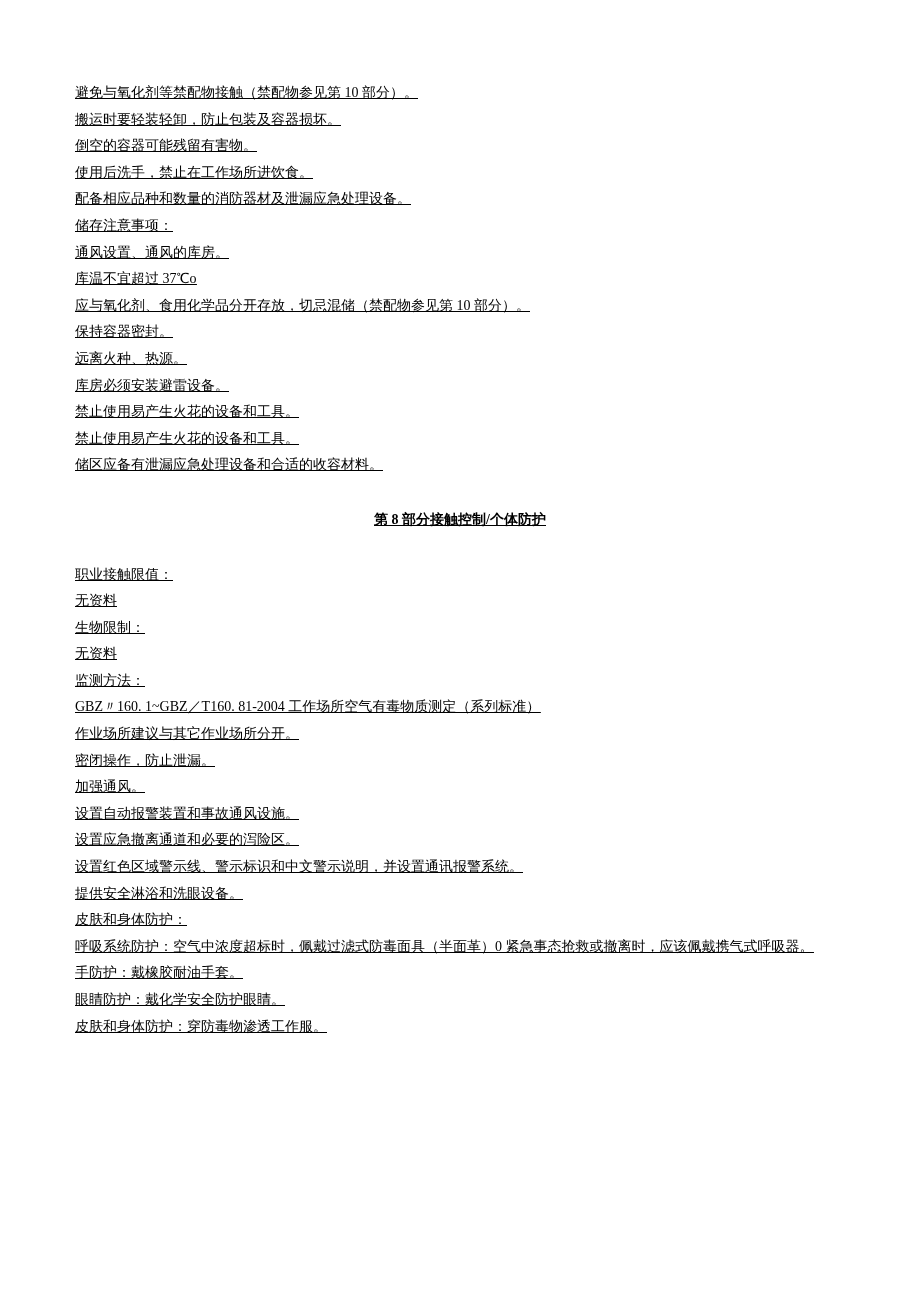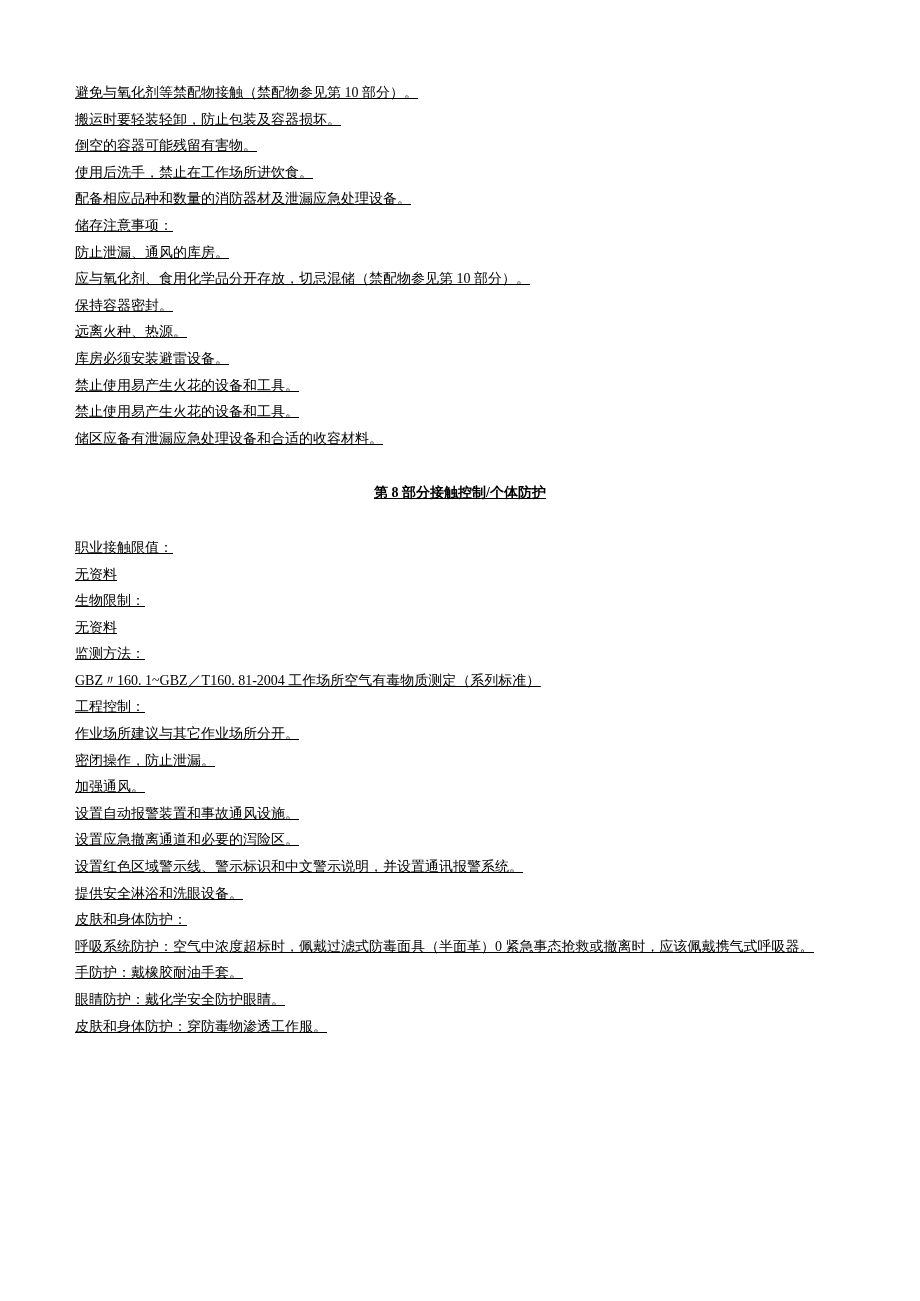--- a/index.html
+++ b/index.html
@@ -32,42 +32,42 @@
 <body>
 
 <div>
   <div>
     <span class="content-line">避免与氧化剂等禁配物接触（禁配物参见第 10 部分）。</span>
     <span class="content-line">搬运时要轻装轻卸，防止包装及容器损坏。</span>
     <span class="content-line">倒空的容器可能残留有害物。</span>
     <span class="content-line">使用后洗手，禁止在工作场所进饮食。</span>
     <span class="content-line">配备相应品种和数量的消防器材及泄漏应急处理设备。</span>
     <span class="content-line">储存注意事项：</span>
-    <span class="content-line">防止泄漏、通风的库房。</span>
+    <span class="content-line">通风设置、通风的库房。</span>
+    <span class="content-line">库温不宜超过 37℃o</span>
     <span class="content-line">应与氧化剂、食用化学品分开存放，切忌混储（禁配物参见第 10 部分）。</span>
     <span class="content-line">保持容器密封。</span>
     <span class="content-line">远离火种、热源。</span>
     <span class="content-line">库房必须安装避雷设备。</span>
     <span class="content-line">禁止使用易产生火花的设备和工具。</span>
     <span class="content-line">禁止使用易产生火花的设备和工具。</span>
     <span class="content-line">储区应备有泄漏应急处理设备和合适的收容材料。</span>
   </div>
 
   <div class="section-title">
     <span>第  </span><span class="num">8</span><span> 部分接触控制/个体防护</span>
   </div>
 
   <div>
     <span class="content-line">职业接触限值：</span>
     <span class="content-line">无资料</span>
     <span class="content-line">生物限制：</span>
     <span class="content-line">无资料</span>
     <span class="content-line">监测方法：</span>
     <span class="content-line">GBZ〃160. 1~GBZ／T160. 81-2004 工作场所空气有毒物质测定（系列标准）</span>
-    <span class="content-line">工程控制：</span>
     <span class="content-line">作业场所建议与其它作业场所分开。</span>
     <span class="content-line">密闭操作，防止泄漏。</span>
     <span class="content-line">加强通风。</span>
     <span class="content-line">设置自动报警装置和事故通风设施。</span>
     <span class="content-line">设置应急撤离通道和必要的泻险区。</span>
     <span class="content-line">设置红色区域警示线、警示标识和中文警示说明，并设置通讯报警系统。</span>
     <span class="content-line">提供安全淋浴和洗眼设备。</span>
     <span class="content-line">皮肤和身体防护：</span>
     <span class="content-line">呼吸系统防护：空气中浓度超标时，佩戴过滤式防毒面具（半面革）0 紧急事态抢救或撤离时，应该佩戴携气式呼吸器。</span>
     <span class="content-line">手防护：戴橡胶耐油手套。</span>

